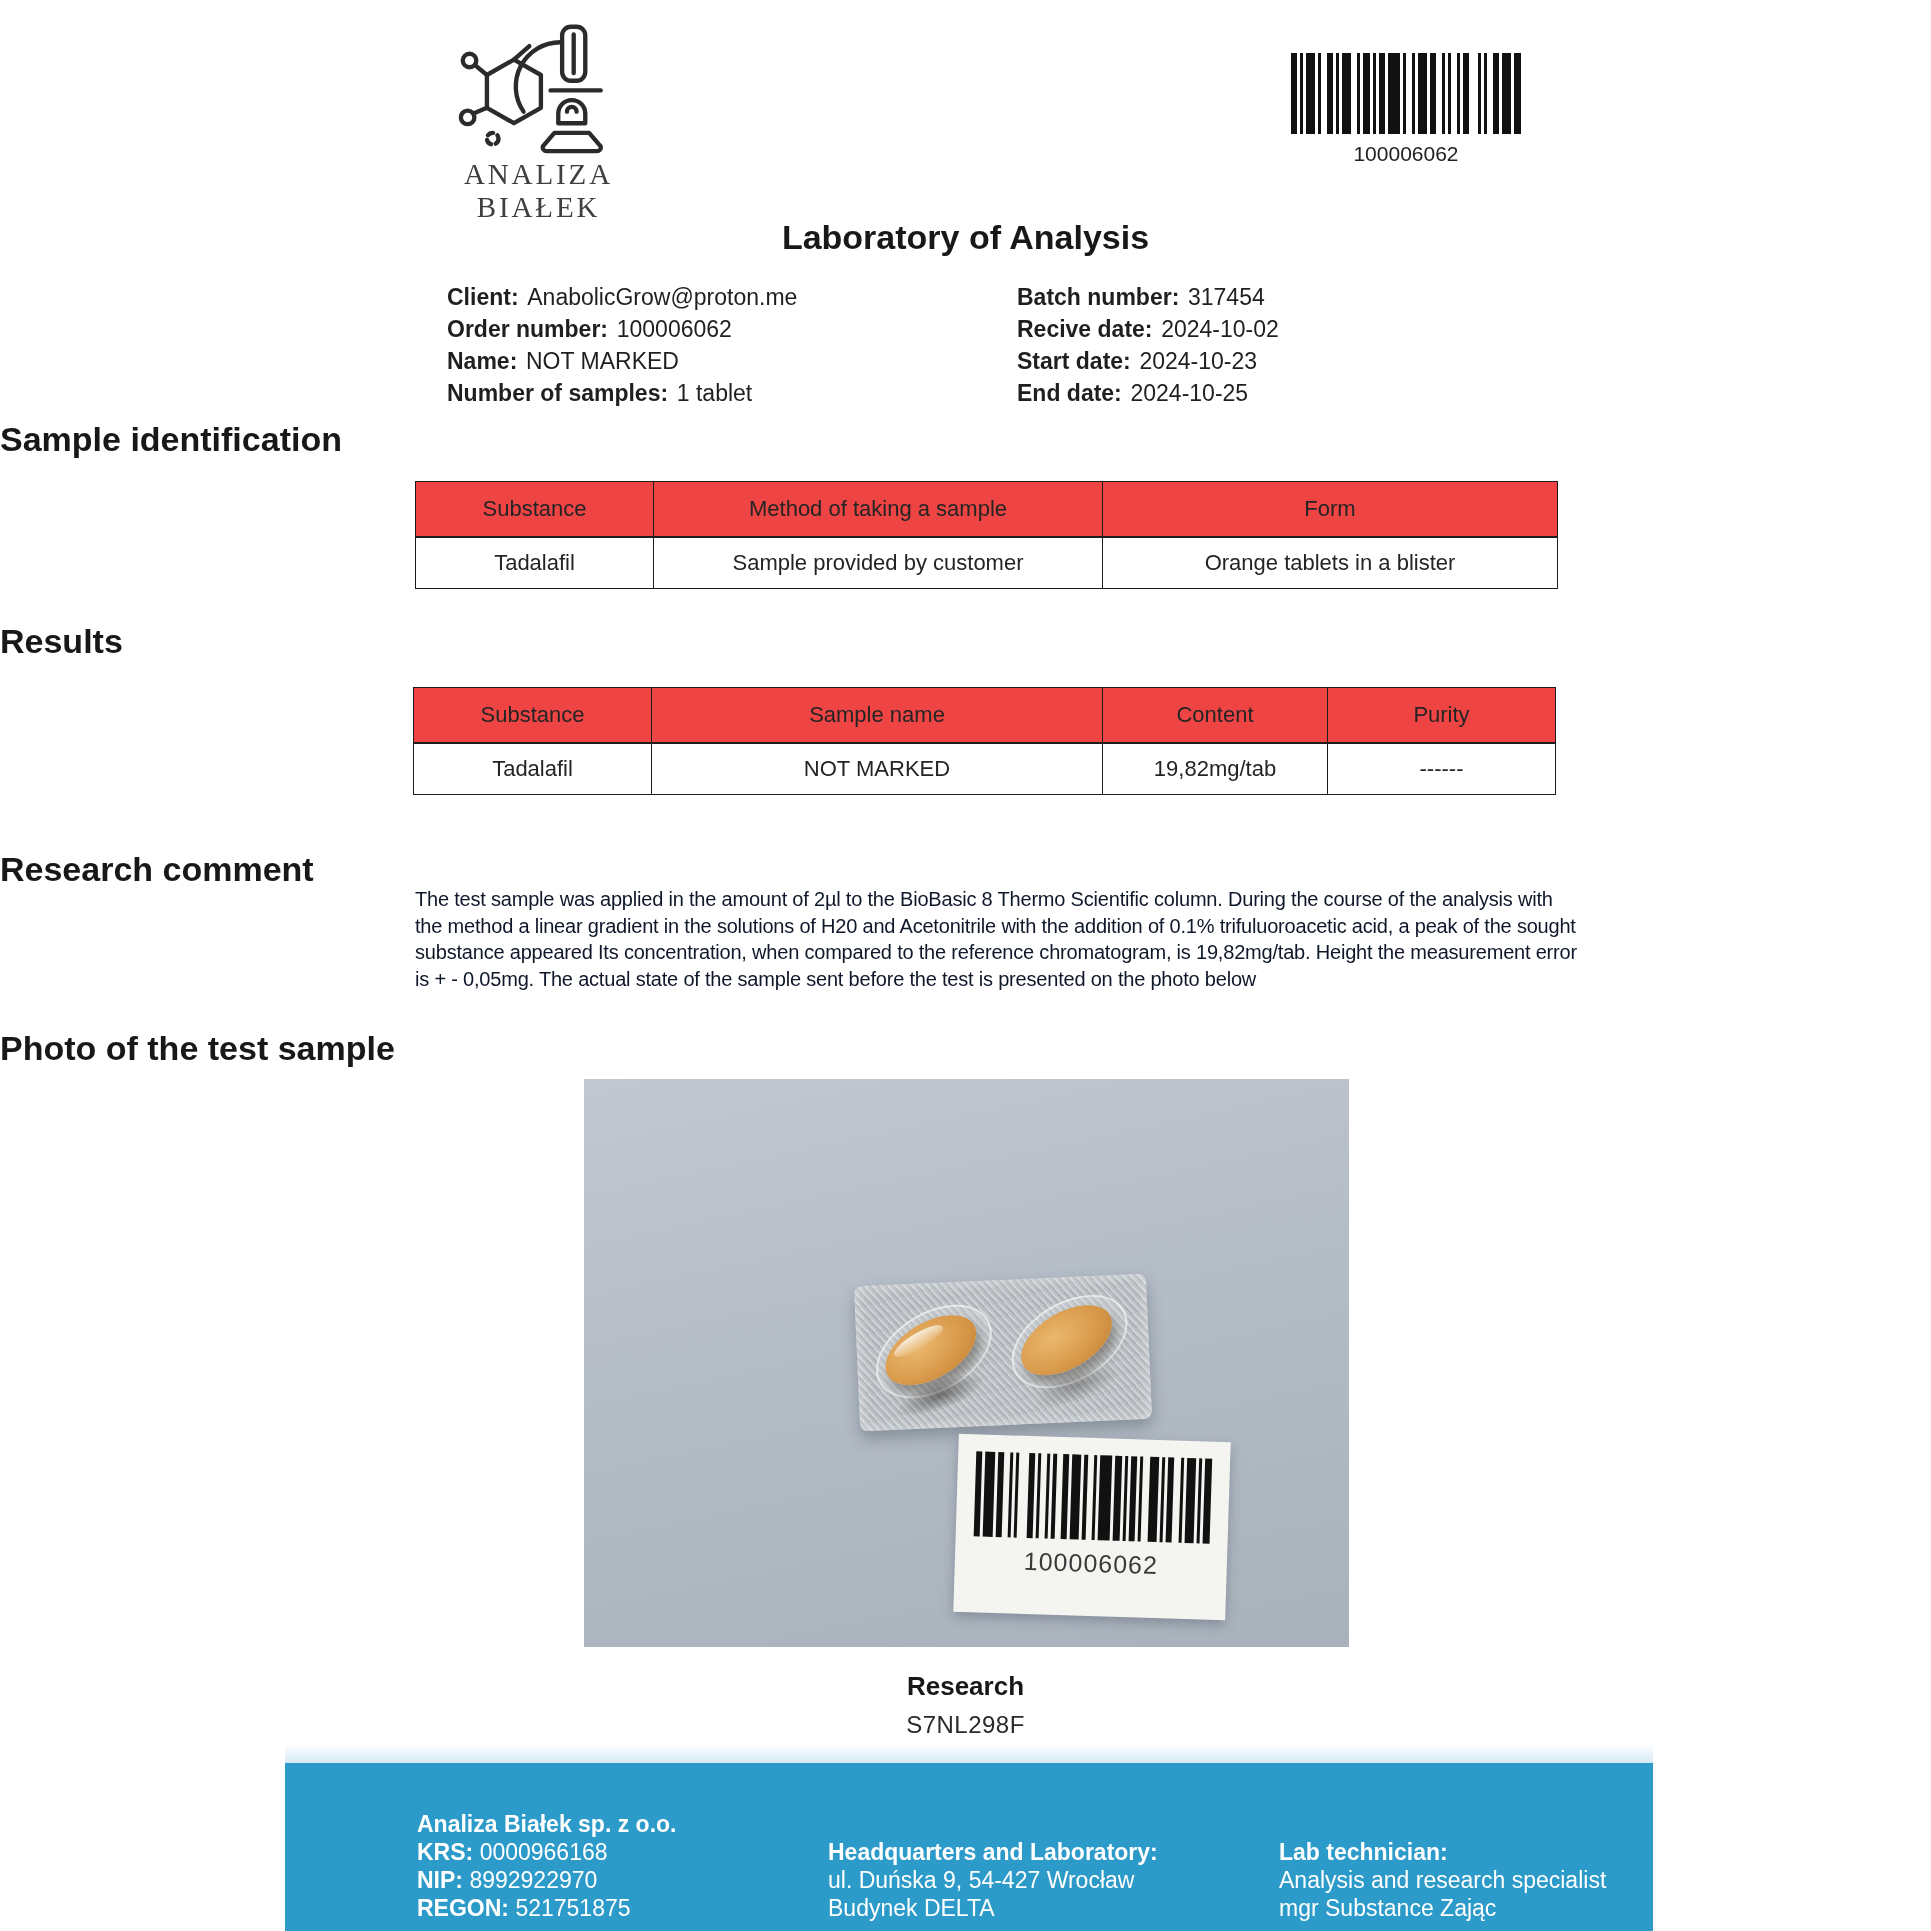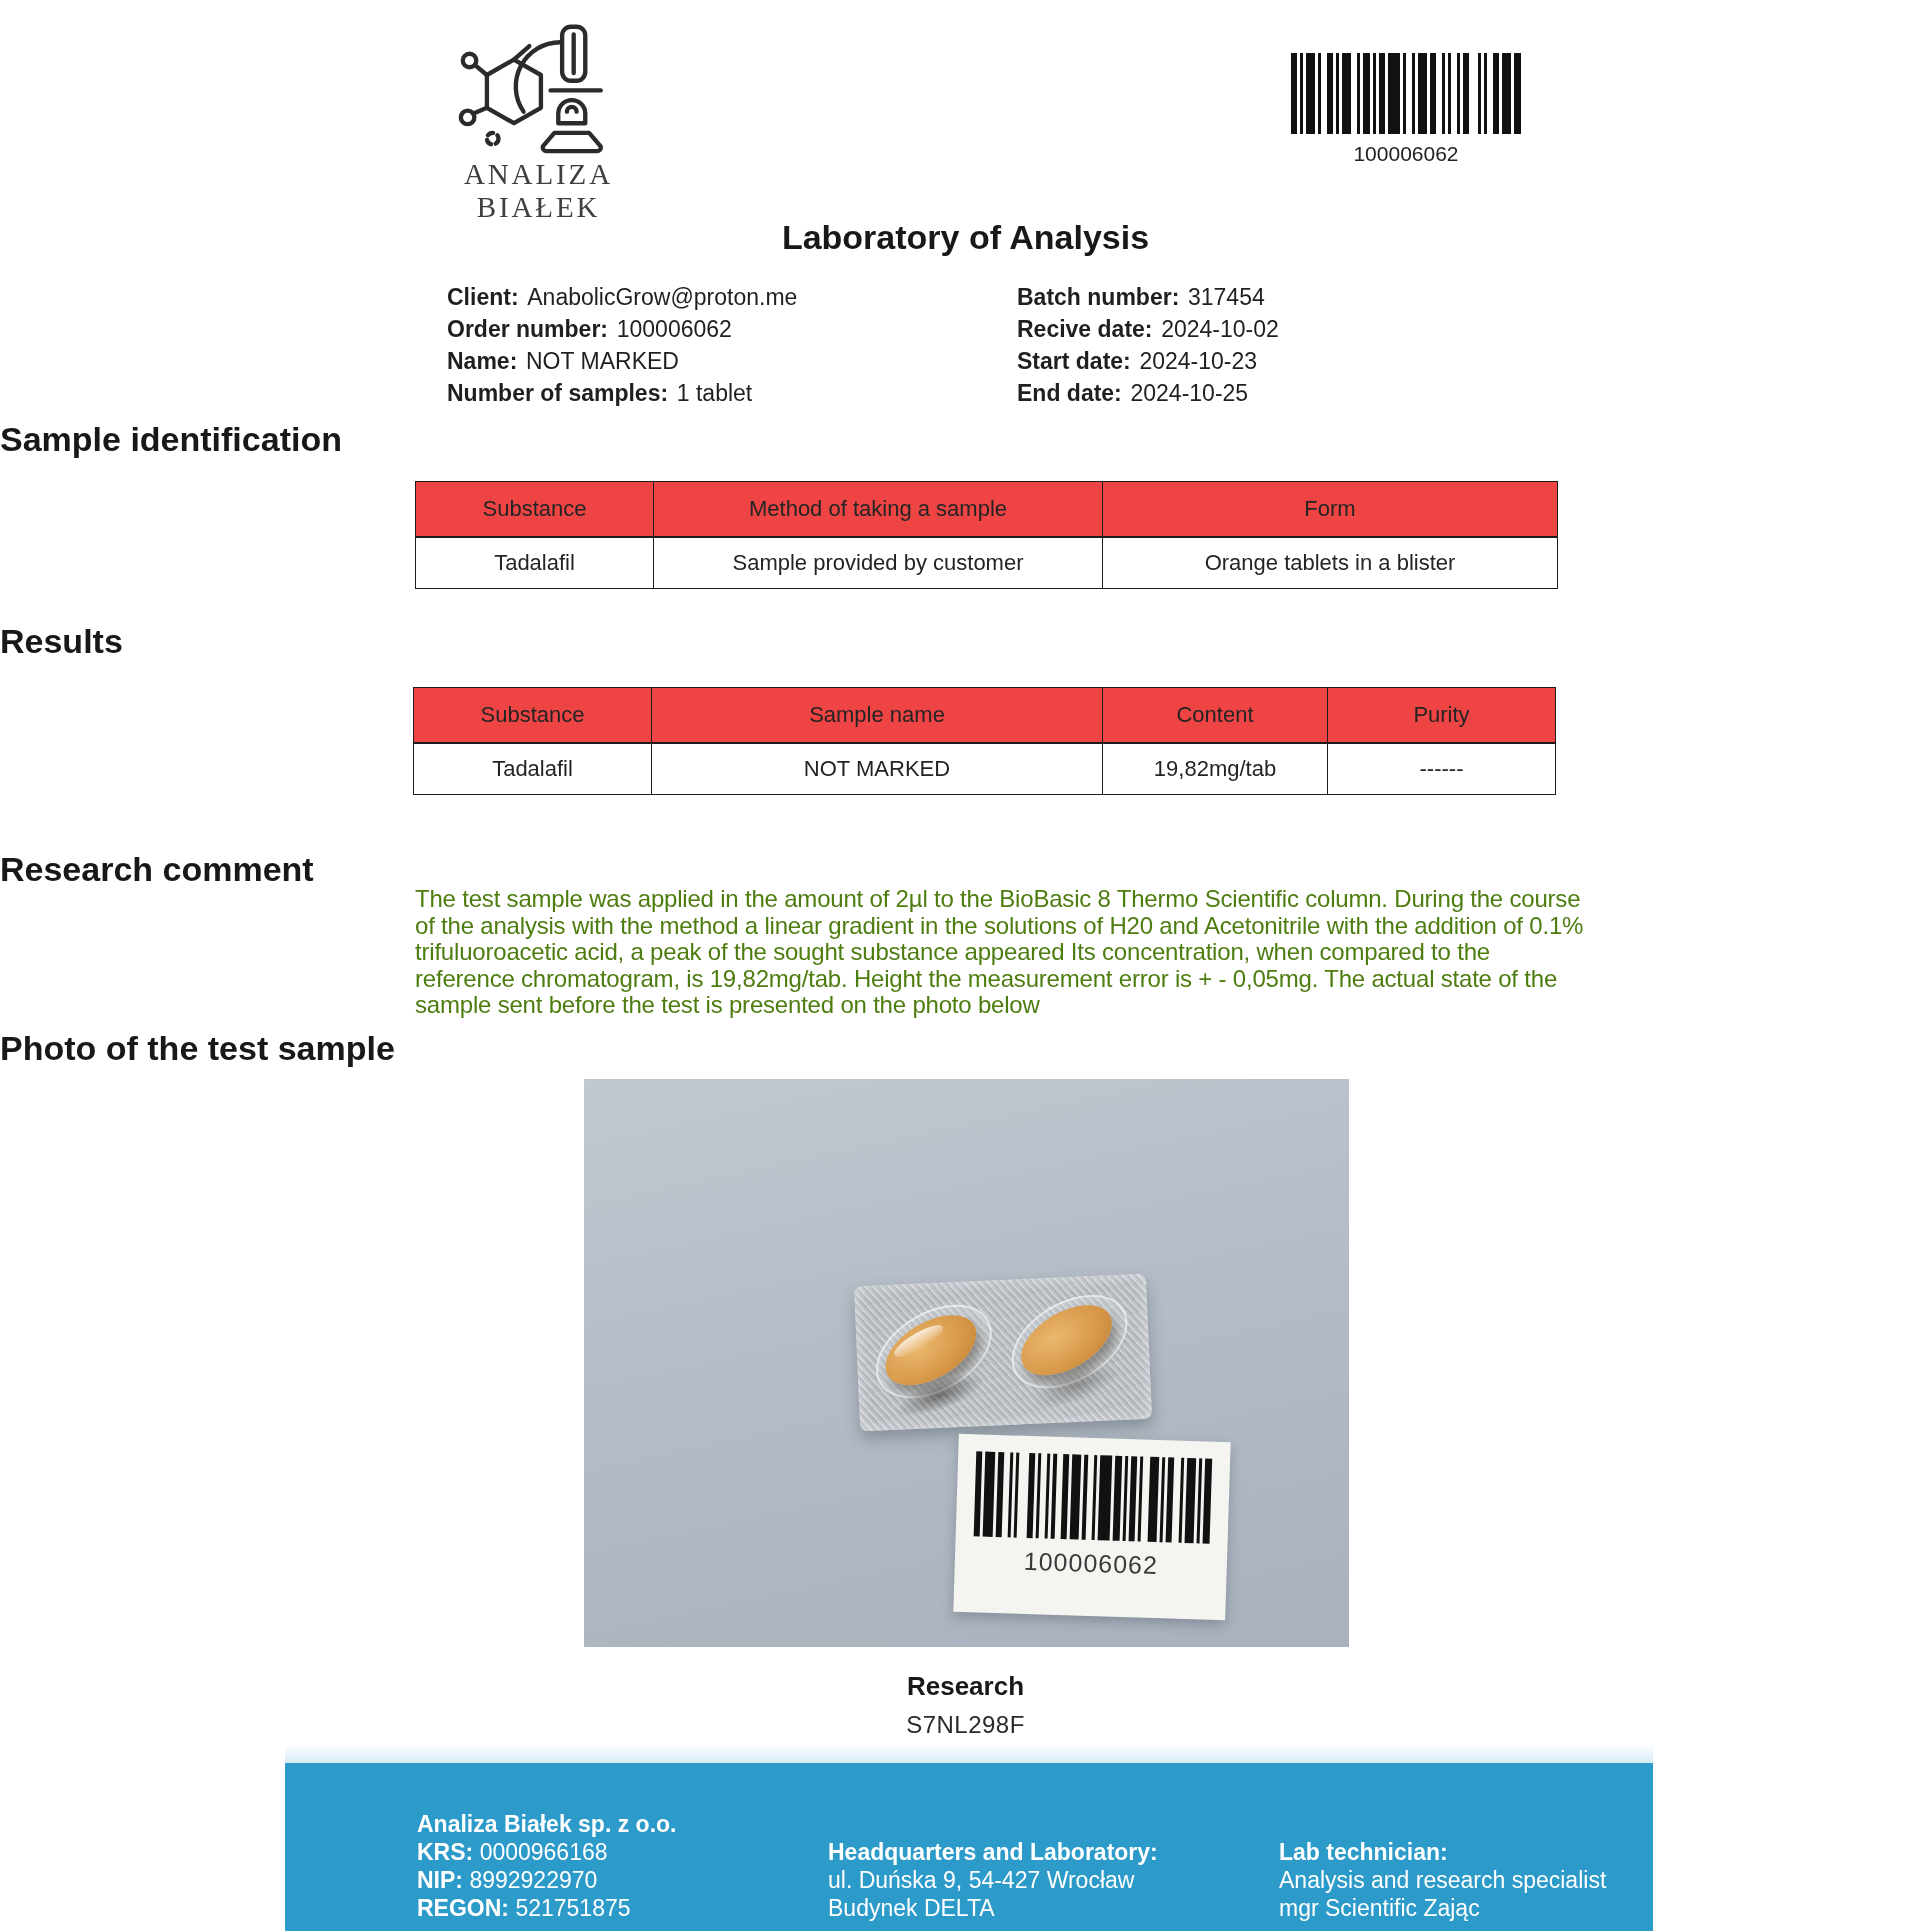--- a/index.html
+++ b/index.html
@@ -32,21 +32,21 @@
   table.grid{position:absolute;border-collapse:collapse;table-layout:fixed;
              font-size:22px;color:#242424;background:#fff;}
   table.grid th{font-weight:normal;background:#ef4444;height:52px;border:1.9px solid #1c1c1c;
                 border-bottom:2.9px solid #1c1c1c;text-align:center;}
   table.grid td{height:48px;border:1.9px solid #1c1c1c;text-align:center;background:#fff;}
   #table-identification{left:415px;top:481px;width:1141px;}
   #table-results{left:413px;top:687px;width:1141px;}
 
   
   .comment{position:absolute;left:415px;top:886px;width:1170px;margin:0;
-           font-size:24px;line-height:26.6px;letter-spacing:-0.2px;color:#4d7c0f;}
+           font-size:20px;line-height:26.6px;letter-spacing:-0.2px;color:#0f172a;}
 
   
   .photo-wrap{position:absolute;left:584px;top:1079px;width:765px;height:568px;
               background:linear-gradient(168deg,#c1c8d0 0%,#b5bdc7 40%,#a9b2bc 100%);}
   .blister{position:absolute;left:273px;top:201px;width:292px;height:145px;border-radius:7.7px;
            transform:rotate(-2.5deg);
            background:repeating-linear-gradient(50deg,#aeb3b8 0 1.9px,#cdd1d5 1.9px 3.9px,#bbc0c5 3.9px 5.8px);
            box-shadow:0 7.7px 15.4px rgba(55,65,75,.35), inset 0 0 13.5px rgba(255,255,255,.5);}
   .bubble{position:absolute;width:122px;height:75px;border-radius:50%;
           border:2.9px solid rgba(246,248,250,.65);background:rgba(228,232,236,.25);
@@ -321,18 +321,18 @@
       <div><b>REGON:</b> <span>521751875</span></div>
     </div>
     <div class="f-col f-col2">
       <div class="f-title">Headquarters and Laboratory:</div>
       <div>ul. Duńska 9, 54-427 Wrocław</div>
       <div>Budynek DELTA</div>
     </div>
     <div class="f-col f-col3">
       <div class="f-title">Lab technician:</div>
       <div>Analysis and research specialist</div>
-      <div>mgr Scientific Zając</div>
+      <div>mgr Substance Zając</div>
     </div>
   </div>
 
 </div>
 
 
 </body></html>

